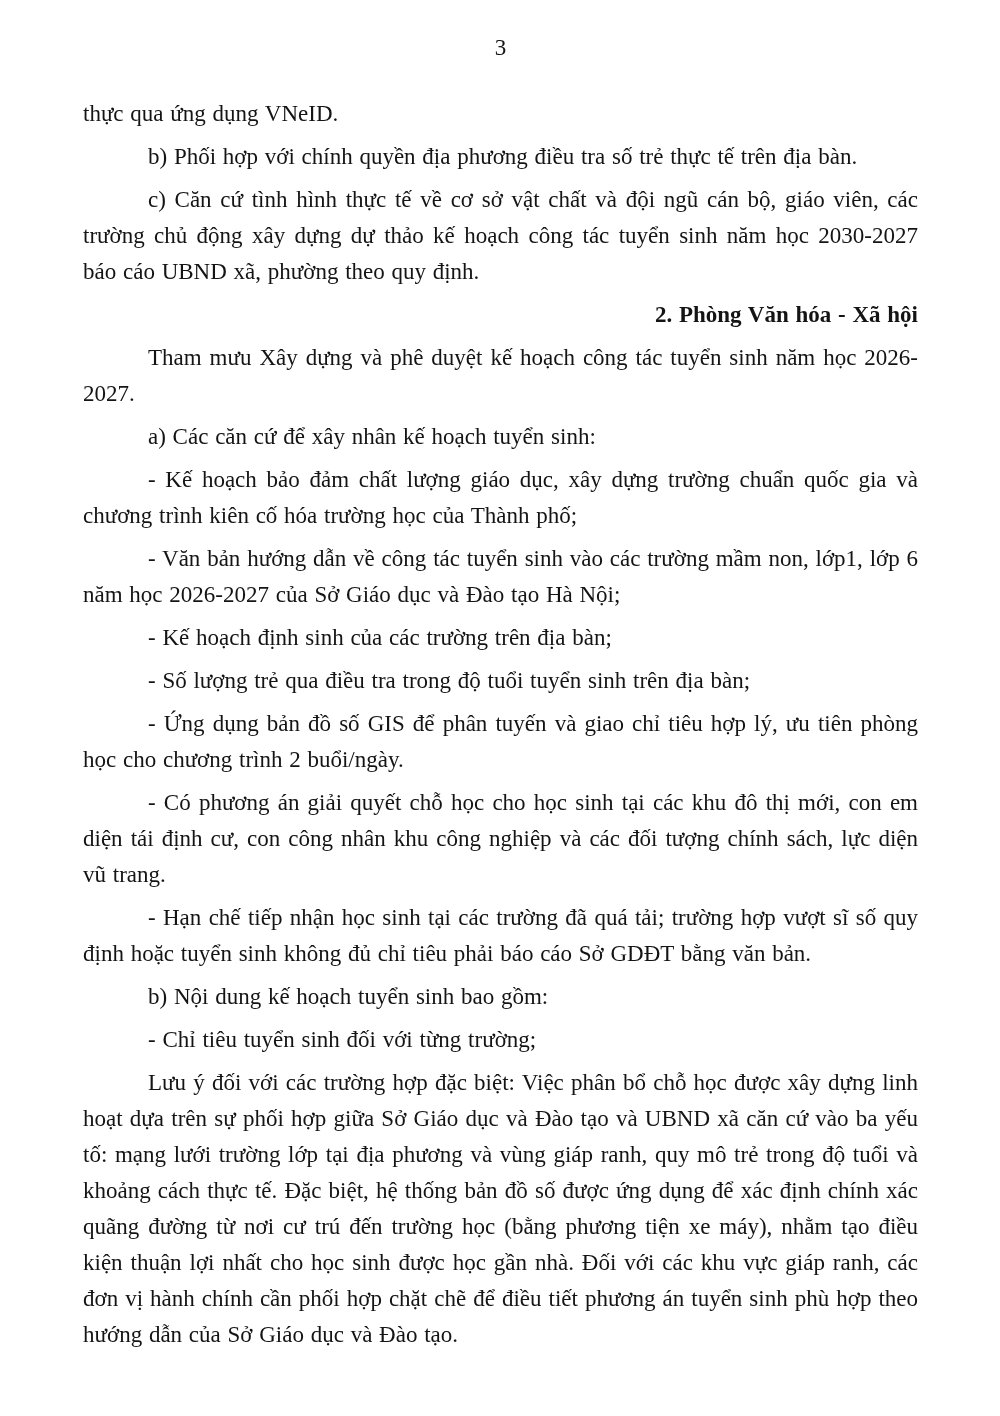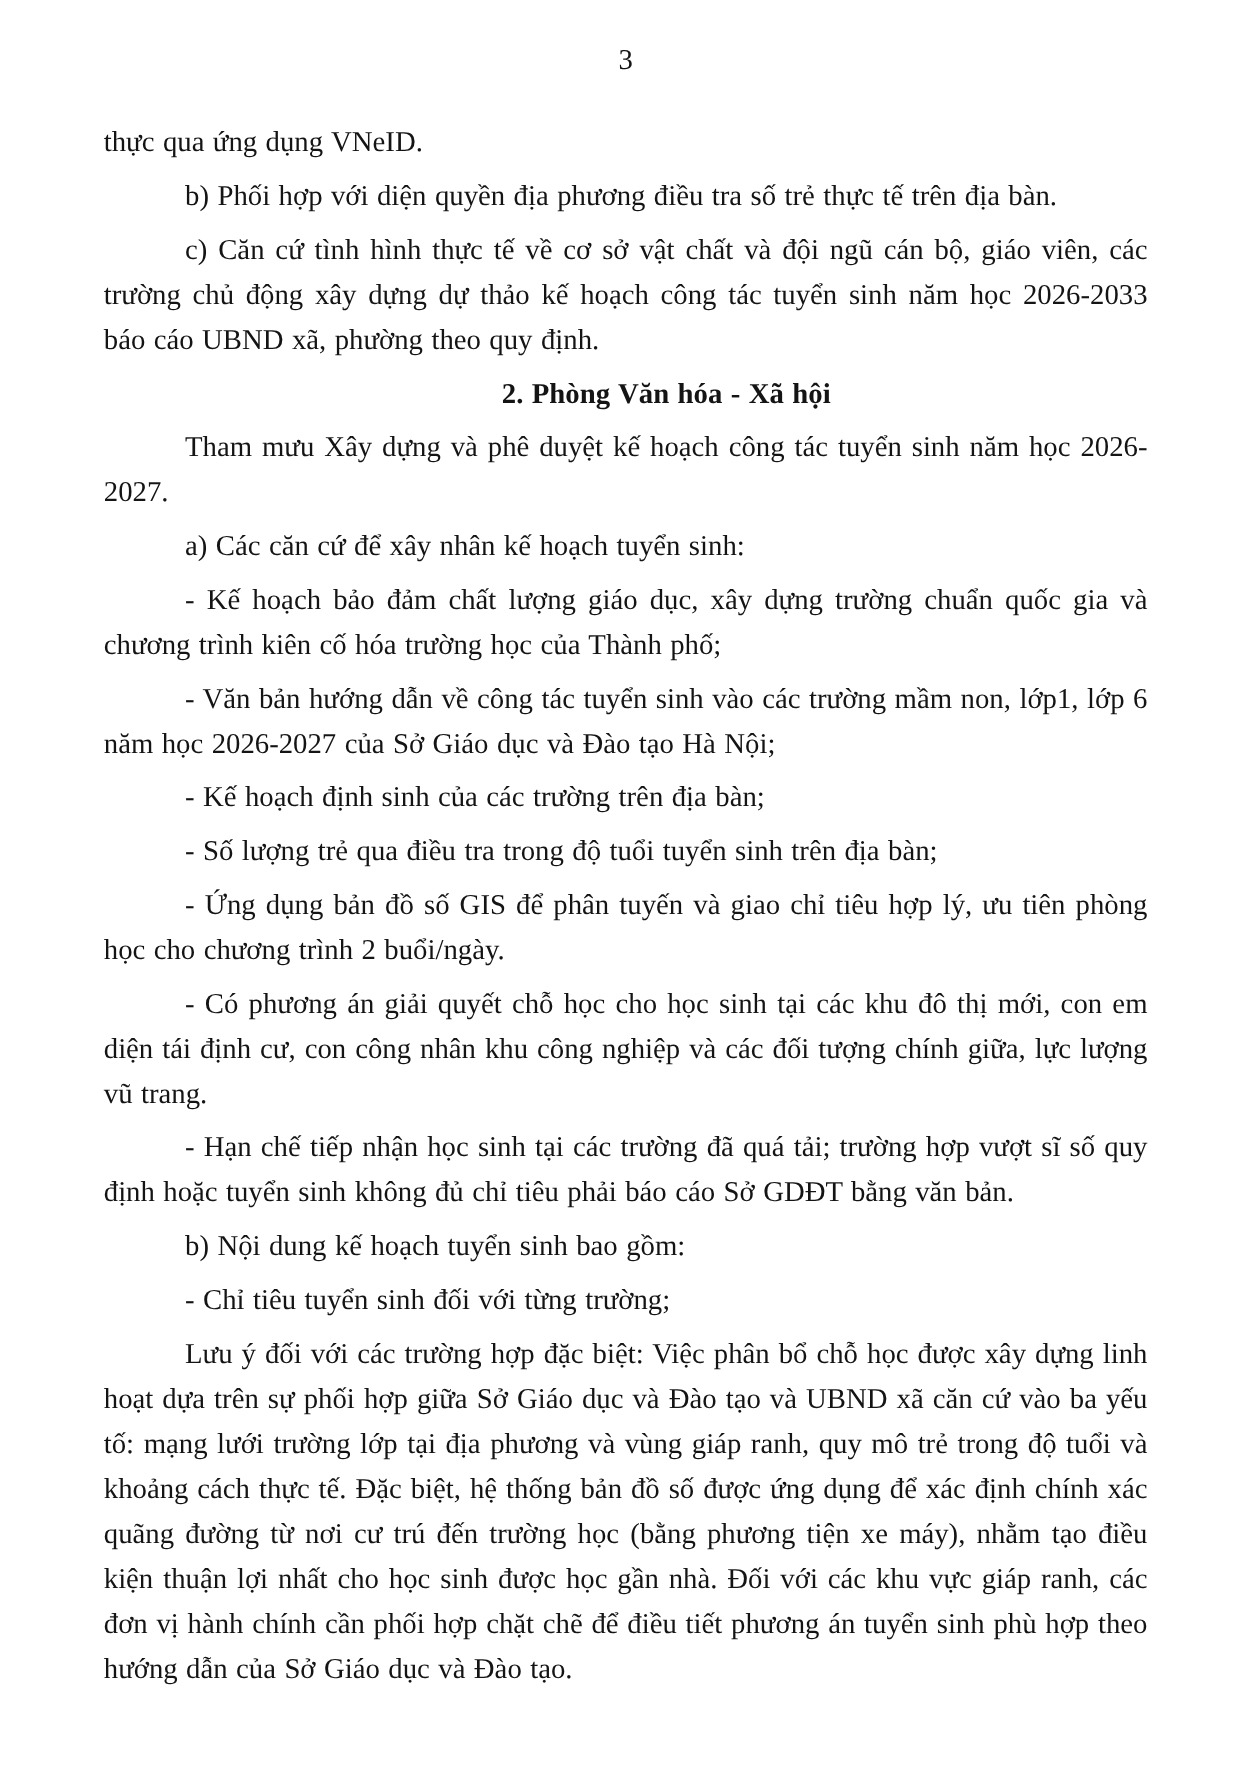--- a/index.html
+++ b/index.html
@@ -29,39 +29,39 @@
     margin: 0 0 7px 0;
     text-align: justify;
     text-indent: 65px;
     word-spacing: 1px;
   }
   .para.style-body-noindent {
     text-indent: 0;
   }
   .para.style-heading {
     font-weight: bold;
-    text-align: center;
+    text-align: right;
   }
 </style>
 </head>
 <body>
 
 <div class="page">
   <div class="pagenum">3</div>
   <div id="paragraphs">
       <p class="para style-body-noindent">thực qua ứng dụng VNeID.</p>
-      <p class="para style-body">b) Phối hợp với diện quyền địa phương điều tra số trẻ thực tế trên địa bàn.</p>
-      <p class="para style-body">c) Căn cứ tình hình thực tế về cơ sở vật chất và đội ngũ cán bộ, giáo viên, các trường chủ động xây dựng dự thảo kế hoạch công tác tuyển sinh năm học 2026-2033 báo cáo UBND xã, phường theo quy định.</p>
+      <p class="para style-body">b) Phối hợp với chính quyền địa phương điều tra số trẻ thực tế trên địa bàn.</p>
+      <p class="para style-body">c) Căn cứ tình hình thực tế về cơ sở vật chất và đội ngũ cán bộ, giáo viên, các trường chủ động xây dựng dự thảo kế hoạch công tác tuyển sinh năm học 2030-2027 báo cáo UBND xã, phường theo quy định.</p>
       <p class="para style-heading">2. Phòng Văn hóa - Xã hội</p>
       <p class="para style-body">Tham mưu Xây dựng và phê duyệt kế hoạch công tác tuyển sinh năm học 2026-2027.</p>
       <p class="para style-body">a) Các căn cứ để xây nhân kế hoạch tuyển sinh:</p>
       <p class="para style-body">- Kế hoạch bảo đảm chất lượng giáo dục, xây dựng trường chuẩn quốc gia và chương trình kiên cố hóa trường học của Thành phố;</p>
       <p class="para style-body">- Văn bản hướng dẫn về công tác tuyển sinh vào các trường mầm non, lớp1, lớp 6 năm học 2026-2027 của Sở Giáo dục và Đào tạo Hà Nội;</p>
       <p class="para style-body">- Kế hoạch định sinh của các trường trên địa bàn;</p>
       <p class="para style-body">- Số lượng trẻ qua điều tra trong độ tuổi tuyển sinh trên địa bàn;</p>
       <p class="para style-body">- Ứng dụng bản đồ số GIS để phân tuyến và giao chỉ tiêu hợp lý, ưu tiên phòng học cho chương trình 2 buổi/ngày.</p>
-      <p class="para style-body">- Có phương án giải quyết chỗ học cho học sinh tại các khu đô thị mới, con em diện tái định cư, con công nhân khu công nghiệp và các đối tượng chính giữa, lực lượng vũ trang.</p>
+      <p class="para style-body">- Có phương án giải quyết chỗ học cho học sinh tại các khu đô thị mới, con em diện tái định cư, con công nhân khu công nghiệp và các đối tượng chính sách, lực diện vũ trang.</p>
       <p class="para style-body">- Hạn chế tiếp nhận học sinh tại các trường đã quá tải; trường hợp vượt sĩ số quy định hoặc tuyển sinh không đủ chỉ tiêu phải báo cáo Sở GDĐT bằng văn bản.</p>
       <p class="para style-body">b) Nội dung kế hoạch tuyển sinh bao gồm:</p>
       <p class="para style-body">- Chỉ tiêu tuyển sinh đối với từng trường;</p>
       <p class="para style-body">Lưu ý đối với các trường hợp đặc biệt: Việc phân bổ chỗ học được xây dựng linh hoạt dựa trên sự phối hợp giữa Sở Giáo dục và Đào tạo và UBND xã căn cứ vào ba yếu tố: mạng lưới trường lớp tại địa phương và vùng giáp ranh, quy mô trẻ trong độ tuổi và khoảng cách thực tế. Đặc biệt, hệ thống bản đồ số được ứng dụng để xác định chính xác quãng đường từ nơi cư trú đến trường học (bằng phương tiện xe máy), nhằm tạo điều kiện thuận lợi nhất cho học sinh được học gần nhà. Đối với các khu vực giáp ranh, các đơn vị hành chính cần phối hợp chặt chẽ để điều tiết phương án tuyển sinh phù hợp theo hướng dẫn của Sở Giáo dục và Đào tạo.</p>
     </div>
 </div>
 
 </body></html>

